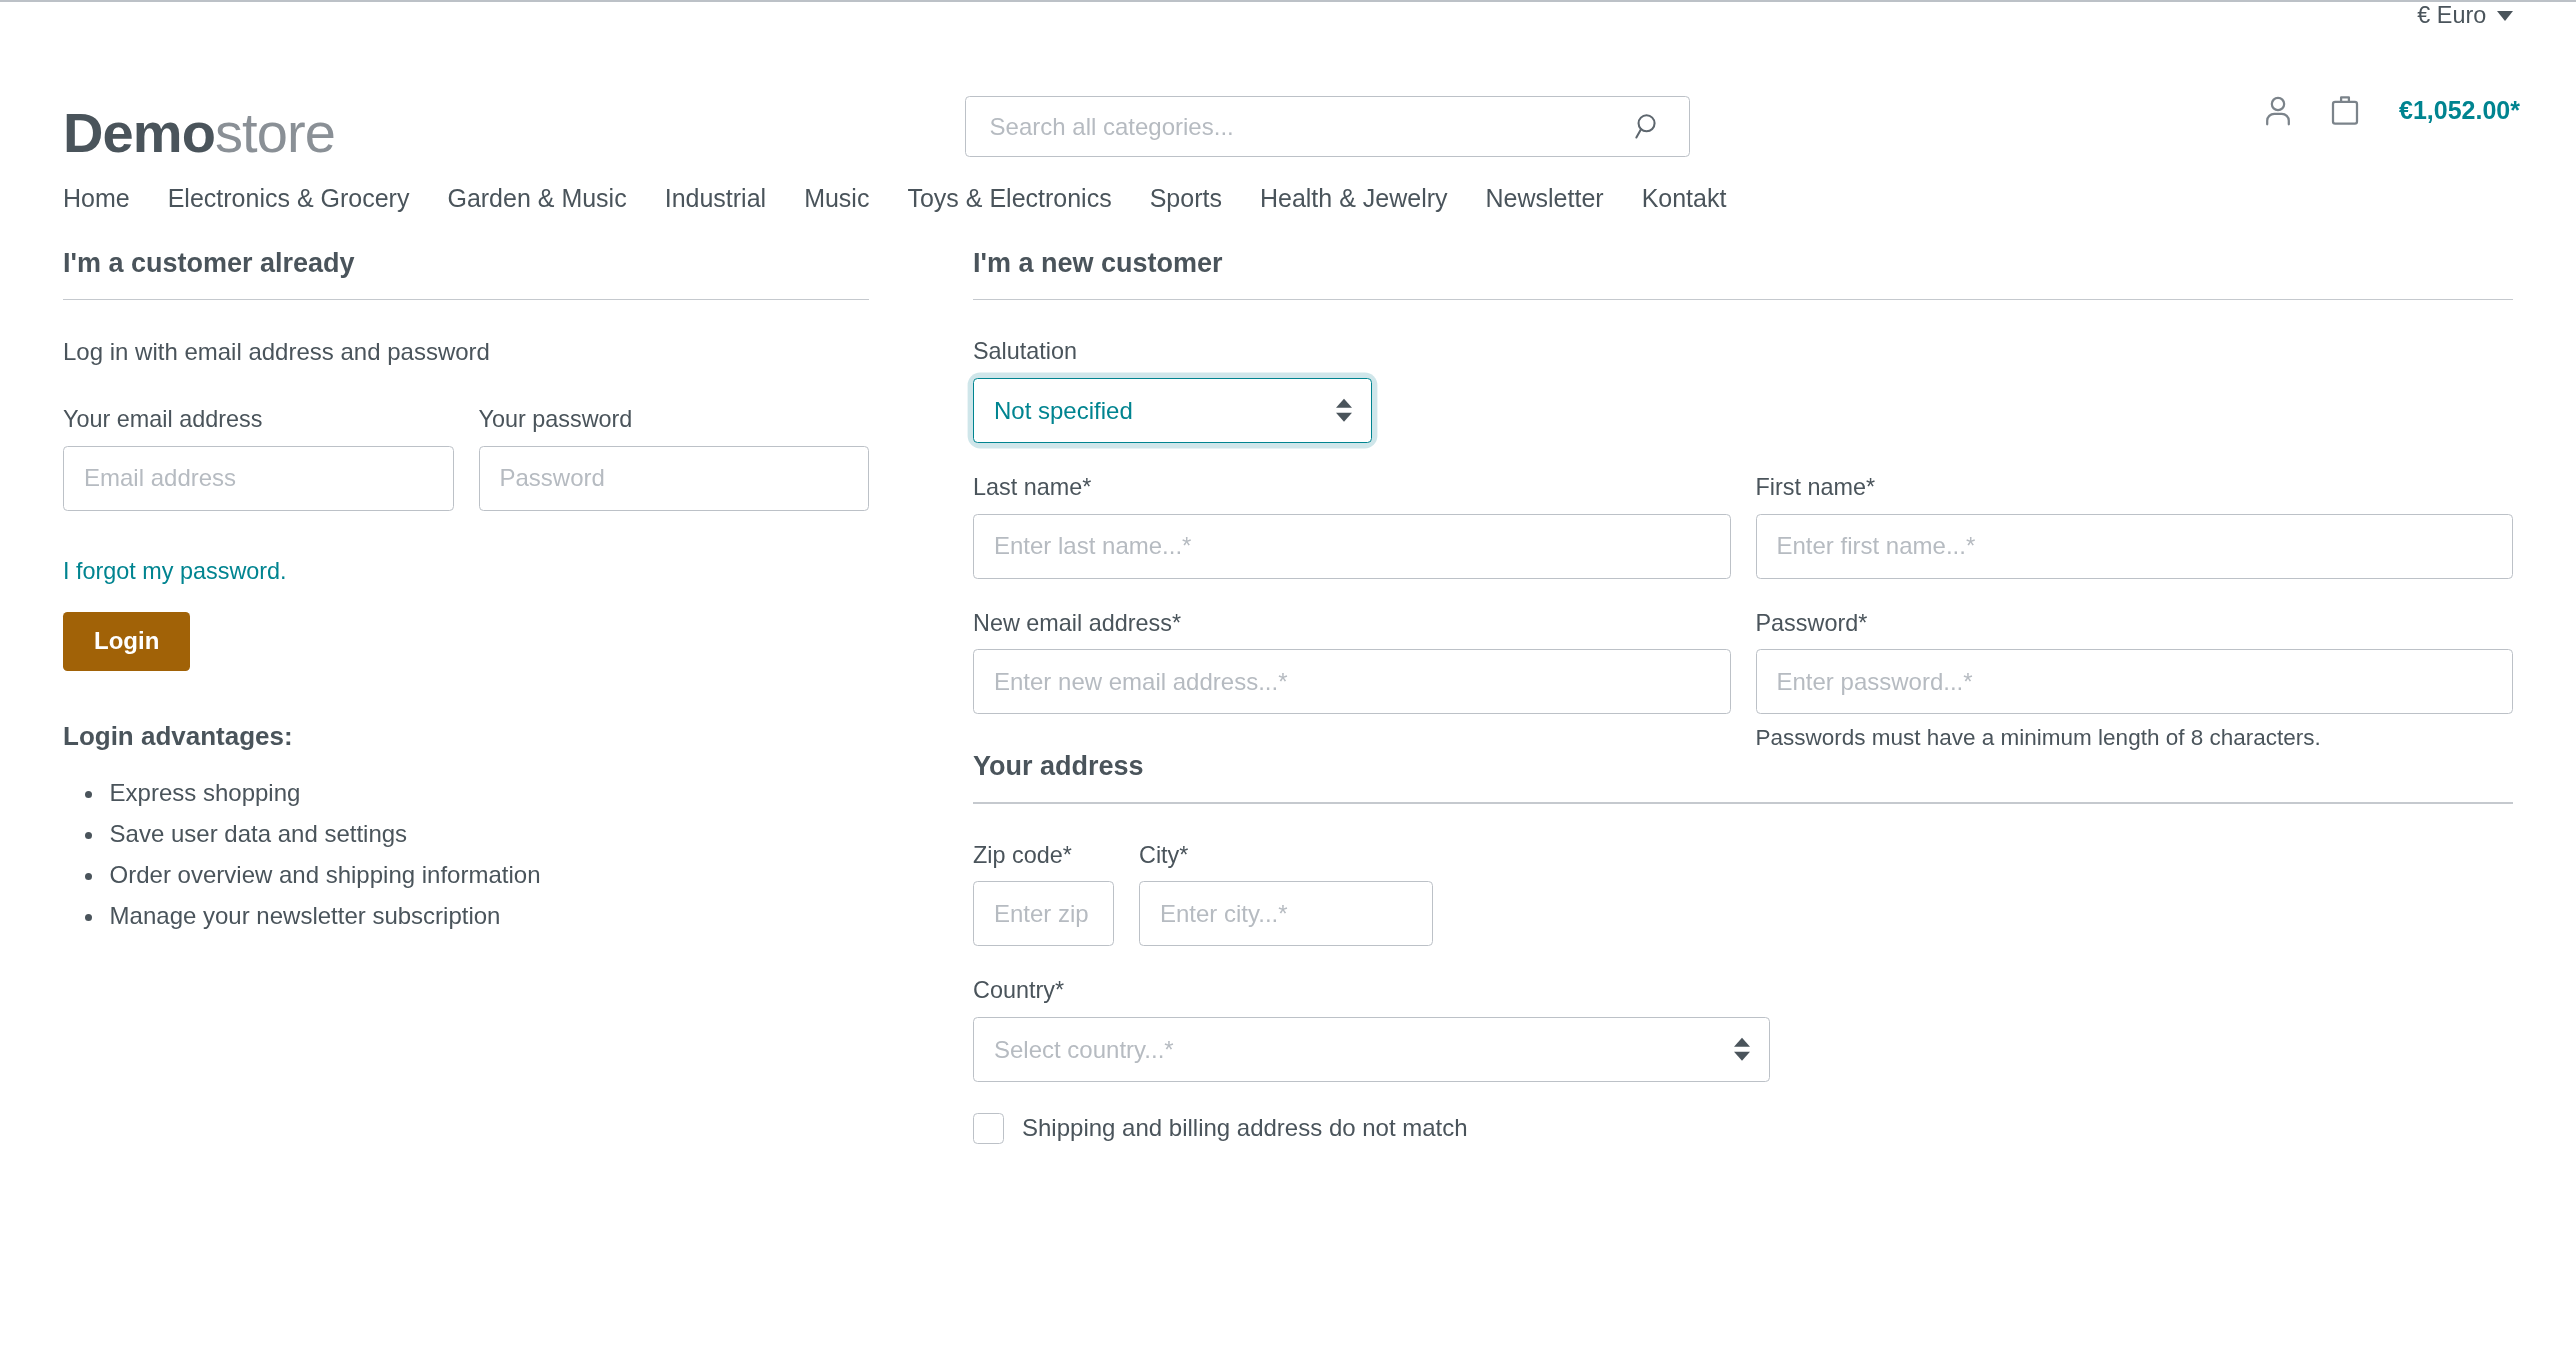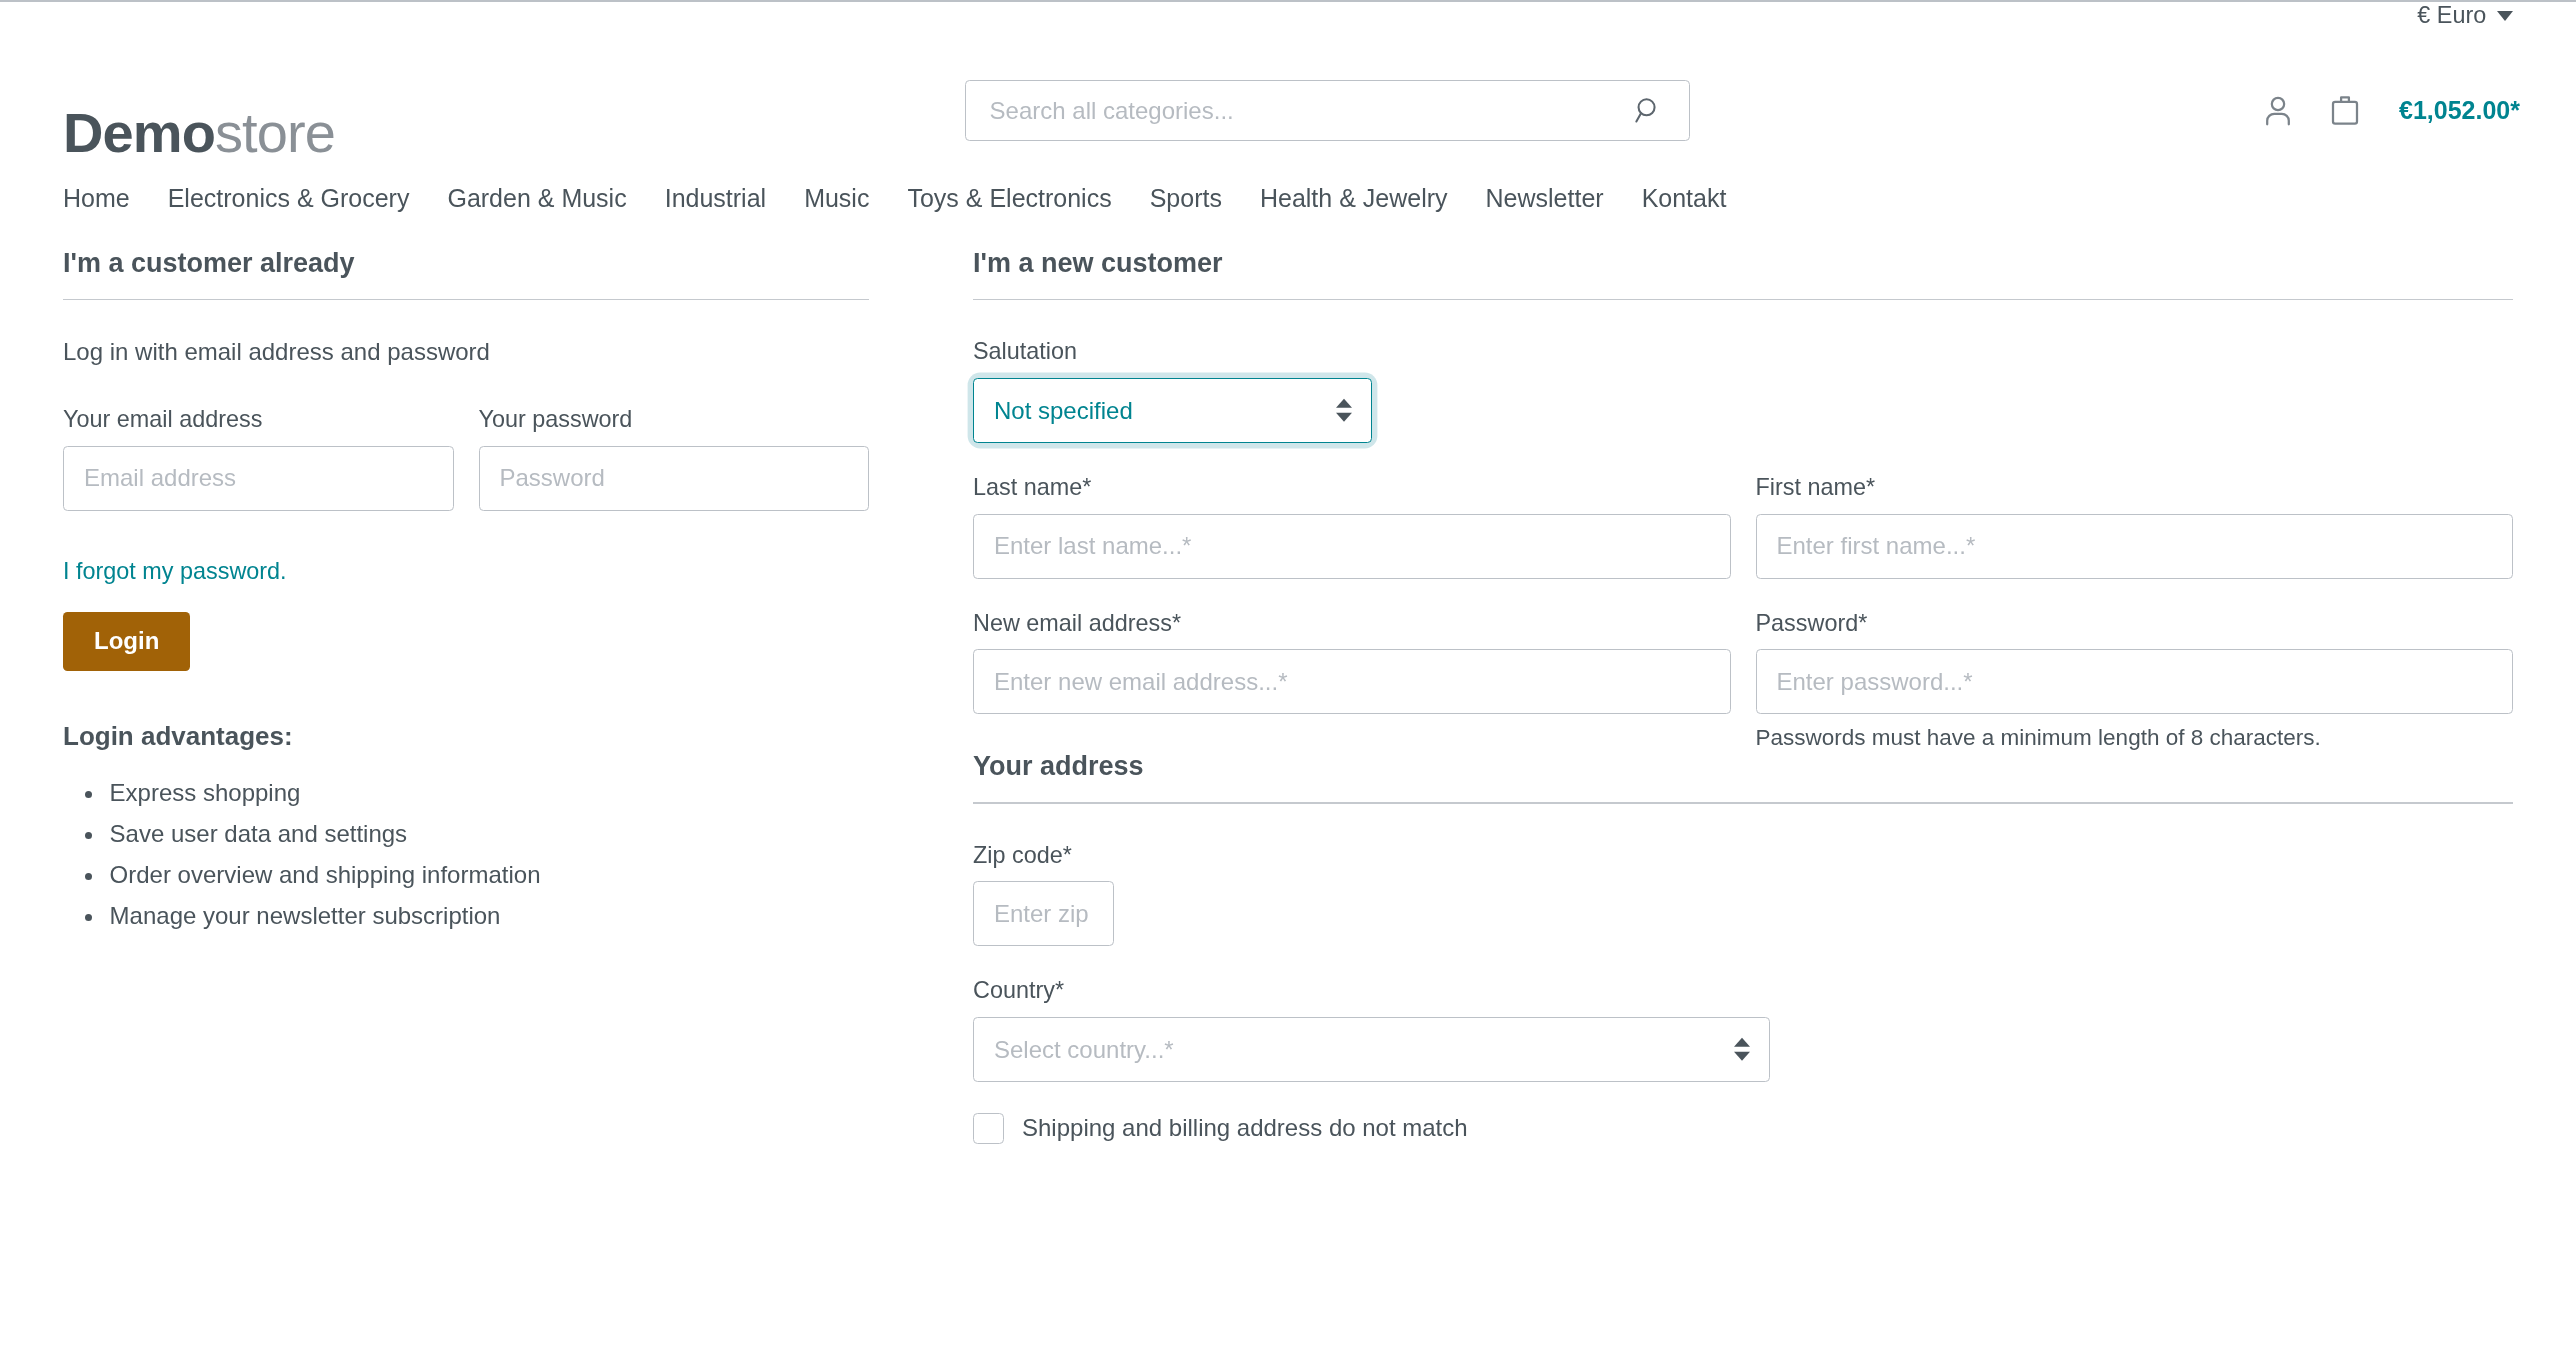--- a/index.html
+++ b/index.html
@@ -55,21 +55,21 @@
     white-space: nowrap;
     line-height: 1;
     margin-top: -5.4px;
   }
   .logo .demo { font-weight: bold; color: #4a545b; }
   .logo .store { font-weight: normal; color: #8a9096; }
 
   .search-wrap {
     position: absolute;
     left: 965px;
-    top: 78px;
+    top: 94px;
     width: 725px;
     height: 61px;
   }
   .search-box {
     width: 100%; height: 100%;
     border: 1.8px solid #bcc1c7;
     border-radius: 4.5px;
     display: flex;
     align-items: center;
     padding: 0 21.6px;
@@ -410,20 +410,24 @@
       </div>
 
       <h2 class="section-title addr-heading">Your address</h2>
       <div class="divider addr-divider"></div>
 
       <div class="row">
         <div class="fld" style="flex:0 0 141px;">
           <label class="fld-label">Zip code*</label>
           <input class="input" type="text" placeholder="Enter zip code...*" style="">
         </div>
+        <div class="fld" style="flex:0 0 294px;">
+          <label class="fld-label">City*</label>
+          <input class="input" type="text" placeholder="Enter city...*" style="">
+        </div>
       </div>
 
       <div style="margin-top:18px;">
         <label class="fld-label">Country*</label>
         <div class="select-wrap" style="width:797px;">
           <select class="select-ctrl">
             <option>Select country...*</option>
           </select>
           <span class="updown">
             <span class="up"></span>

